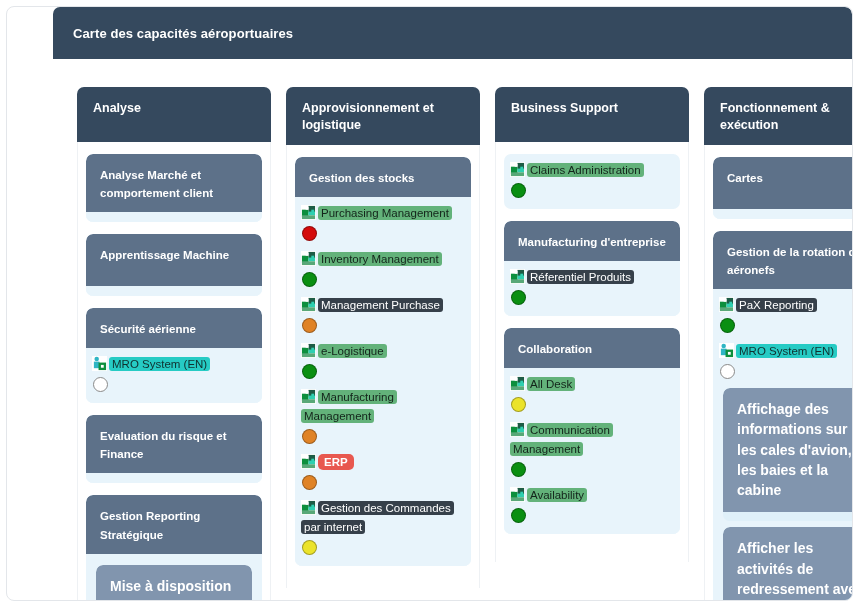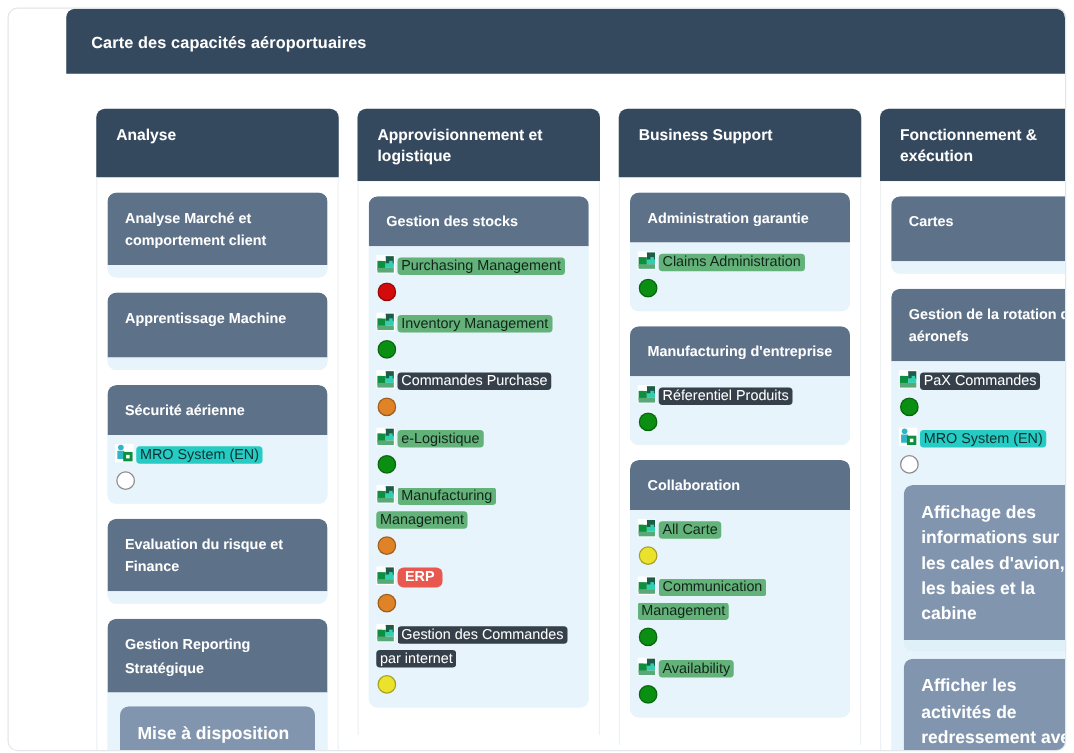--- a/index.html
+++ b/index.html
@@ -256,21 +256,21 @@
               </div>
               <div class="leaf">
                 <div class="leaf-line"><span class="leaf-icon"><svg viewBox="0 0 16 16" width="15" height="15">
                       <rect x="0" y="0" width="16" height="16" fill="#ffffff"></rect>
                       <rect x="8" y="1" width="7" height="7" fill="#1d5c46"></rect>
                       <rect x="1" y="5" width="7" height="8" fill="#0d8f3d"></rect>
                       <rect x="8" y="7" width="7" height="4" fill="#2fcfb0"></rect>
                       <rect x="1" y="11" width="14" height="4" fill="#58a878"></rect>
                       <rect x="5" y="2" width="3" height="3" fill="#ffffff"></rect>
                       <rect x="11" y="5" width="3" height="3" fill="#2fcfb0"></rect>
-                    </svg></span><span class="leaf-label dark">Commandes Purchase</span></div>
+                    </svg></span><span class="leaf-label dark">Management Purchase</span></div>
                 <span class="status-dot orange"></span>
               </div>
               <div class="leaf">
                 <div class="leaf-line"><span class="leaf-icon"><svg viewBox="0 0 16 16" width="15" height="15">
                       <rect x="0" y="0" width="16" height="16" fill="#ffffff"></rect>
                       <rect x="8" y="1" width="7" height="7" fill="#1d5c46"></rect>
                       <rect x="1" y="5" width="7" height="8" fill="#0d8f3d"></rect>
                       <rect x="8" y="7" width="7" height="4" fill="#2fcfb0"></rect>
                       <rect x="1" y="11" width="14" height="4" fill="#58a878"></rect>
                       <rect x="5" y="2" width="3" height="3" fill="#ffffff"></rect>
@@ -317,21 +317,20 @@
             </div>
           </div>
         </div>
       </div>
       <div class="column">
         <div class="column-header">
           <span class="column-header-title">Business Support</span>
         </div>
         <div class="column-body">
           <div class="cap-card">
-            <div class="cap-card-header"><span class="cap-card-title">Administration garantie</span></div>
             <div class="cap-card-body">
               <div class="leaf">
                 <div class="leaf-line"><span class="leaf-icon"><svg viewBox="0 0 16 16" width="15" height="15">
                       <rect x="0" y="0" width="16" height="16" fill="#ffffff"></rect>
                       <rect x="8" y="1" width="7" height="7" fill="#1d5c46"></rect>
                       <rect x="1" y="5" width="7" height="8" fill="#0d8f3d"></rect>
                       <rect x="8" y="7" width="7" height="4" fill="#2fcfb0"></rect>
                       <rect x="1" y="11" width="14" height="4" fill="#58a878"></rect>
                       <rect x="5" y="2" width="3" height="3" fill="#ffffff"></rect>
                       <rect x="11" y="5" width="3" height="3" fill="#2fcfb0"></rect>
@@ -362,21 +361,21 @@
             <div class="cap-card-body">
               <div class="leaf">
                 <div class="leaf-line"><span class="leaf-icon"><svg viewBox="0 0 16 16" width="15" height="15">
                       <rect x="0" y="0" width="16" height="16" fill="#ffffff"></rect>
                       <rect x="8" y="1" width="7" height="7" fill="#1d5c46"></rect>
                       <rect x="1" y="5" width="7" height="8" fill="#0d8f3d"></rect>
                       <rect x="8" y="7" width="7" height="4" fill="#2fcfb0"></rect>
                       <rect x="1" y="11" width="14" height="4" fill="#58a878"></rect>
                       <rect x="5" y="2" width="3" height="3" fill="#ffffff"></rect>
                       <rect x="11" y="5" width="3" height="3" fill="#2fcfb0"></rect>
-                    </svg></span><span class="leaf-label green">All Carte</span></div>
+                    </svg></span><span class="leaf-label green">All Desk</span></div>
                 <span class="status-dot yellow"></span>
               </div>
               <div class="leaf">
                 <div class="leaf-line"><span class="leaf-icon"><svg viewBox="0 0 16 16" width="15" height="15">
                       <rect x="0" y="0" width="16" height="16" fill="#ffffff"></rect>
                       <rect x="8" y="1" width="7" height="7" fill="#1d5c46"></rect>
                       <rect x="1" y="5" width="7" height="8" fill="#0d8f3d"></rect>
                       <rect x="8" y="7" width="7" height="4" fill="#2fcfb0"></rect>
                       <rect x="1" y="11" width="14" height="4" fill="#58a878"></rect>
                       <rect x="5" y="2" width="3" height="3" fill="#ffffff"></rect>
@@ -414,21 +413,21 @@
             <div class="cap-card-body">
               <div class="leaf">
                 <div class="leaf-line"><span class="leaf-icon"><svg viewBox="0 0 16 16" width="15" height="15">
                       <rect x="0" y="0" width="16" height="16" fill="#ffffff"></rect>
                       <rect x="8" y="1" width="7" height="7" fill="#1d5c46"></rect>
                       <rect x="1" y="5" width="7" height="8" fill="#0d8f3d"></rect>
                       <rect x="8" y="7" width="7" height="4" fill="#2fcfb0"></rect>
                       <rect x="1" y="11" width="14" height="4" fill="#58a878"></rect>
                       <rect x="5" y="2" width="3" height="3" fill="#ffffff"></rect>
                       <rect x="11" y="5" width="3" height="3" fill="#2fcfb0"></rect>
-                    </svg></span><span class="leaf-label dark">PaX Commandes</span></div>
+                    </svg></span><span class="leaf-label dark">PaX Reporting</span></div>
                 <span class="status-dot green"></span>
               </div>
               <div class="leaf">
                 <div class="leaf-line"><span class="leaf-icon"><svg viewBox="0 0 16 16" width="15" height="15">
                       <rect x="0" y="0" width="16" height="16" fill="#ffffff"></rect>
                       <circle cx="5" cy="3.2" r="2.4" fill="#2fb5c4"></circle>
                       <rect x="2" y="6" width="6" height="7" fill="#2fb5c4"></rect>
                       <rect x="7" y="7" width="8" height="8" fill="#0d8f3d"></rect>
                       <rect x="9.5" y="9.5" width="3" height="3" fill="#ffffff"></rect>
                     </svg></span><span class="leaf-label teal">MRO System (EN)</span></div>

